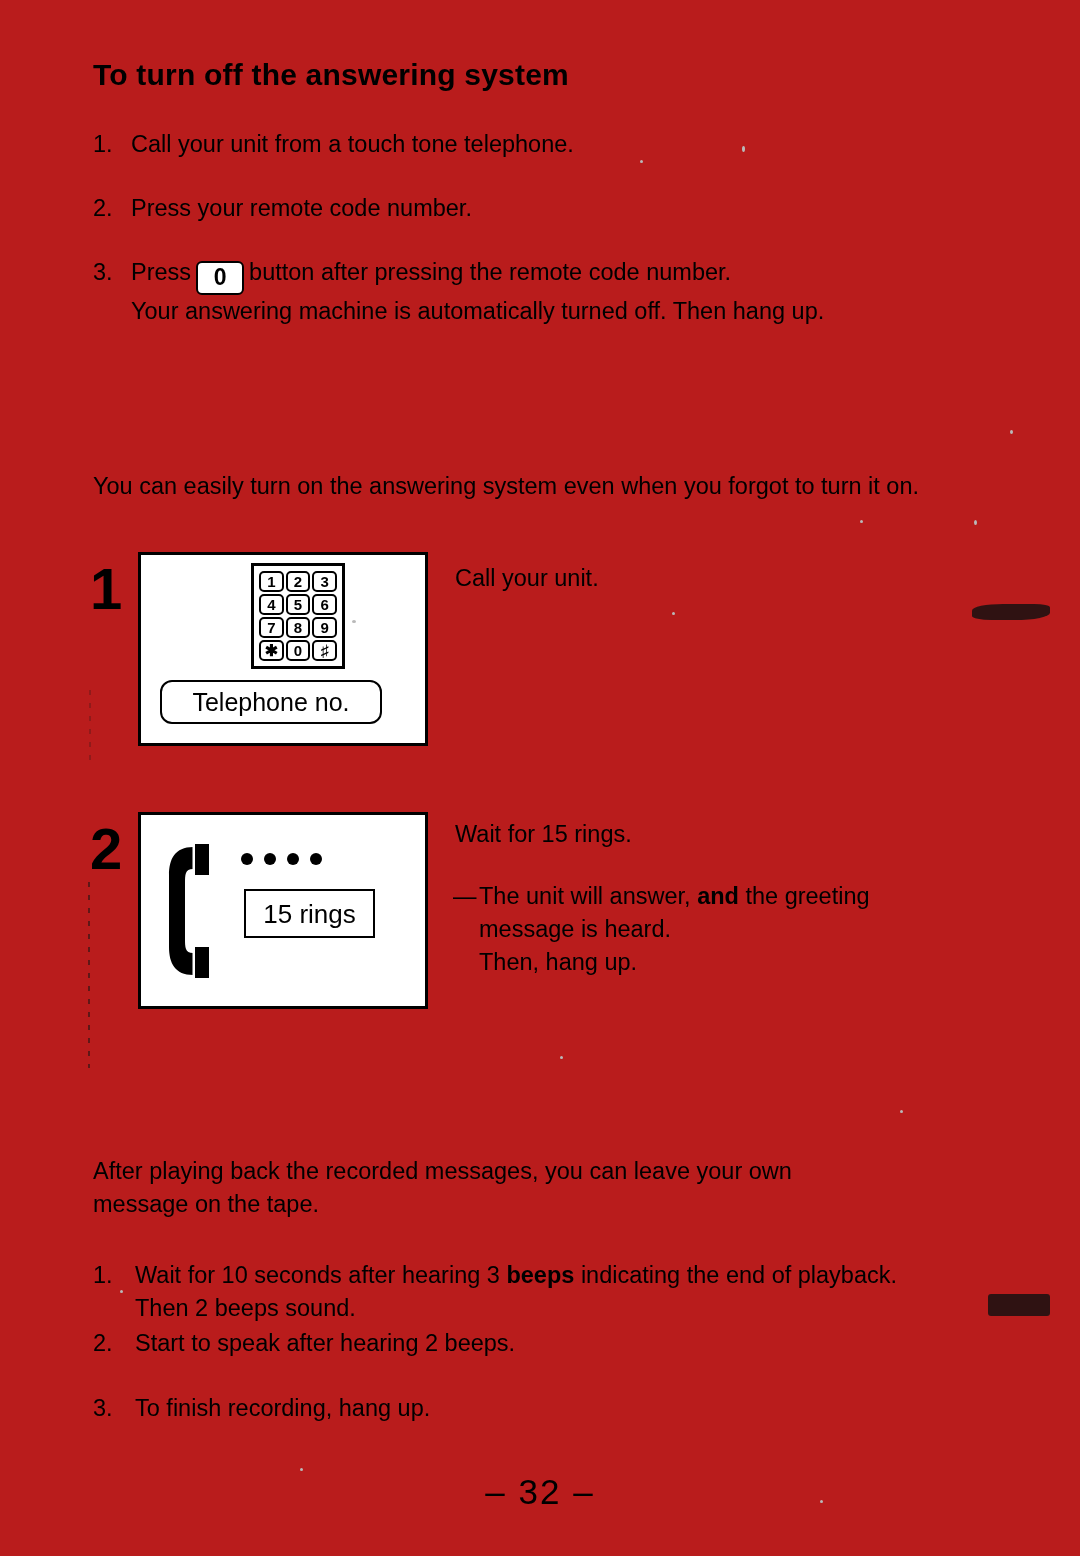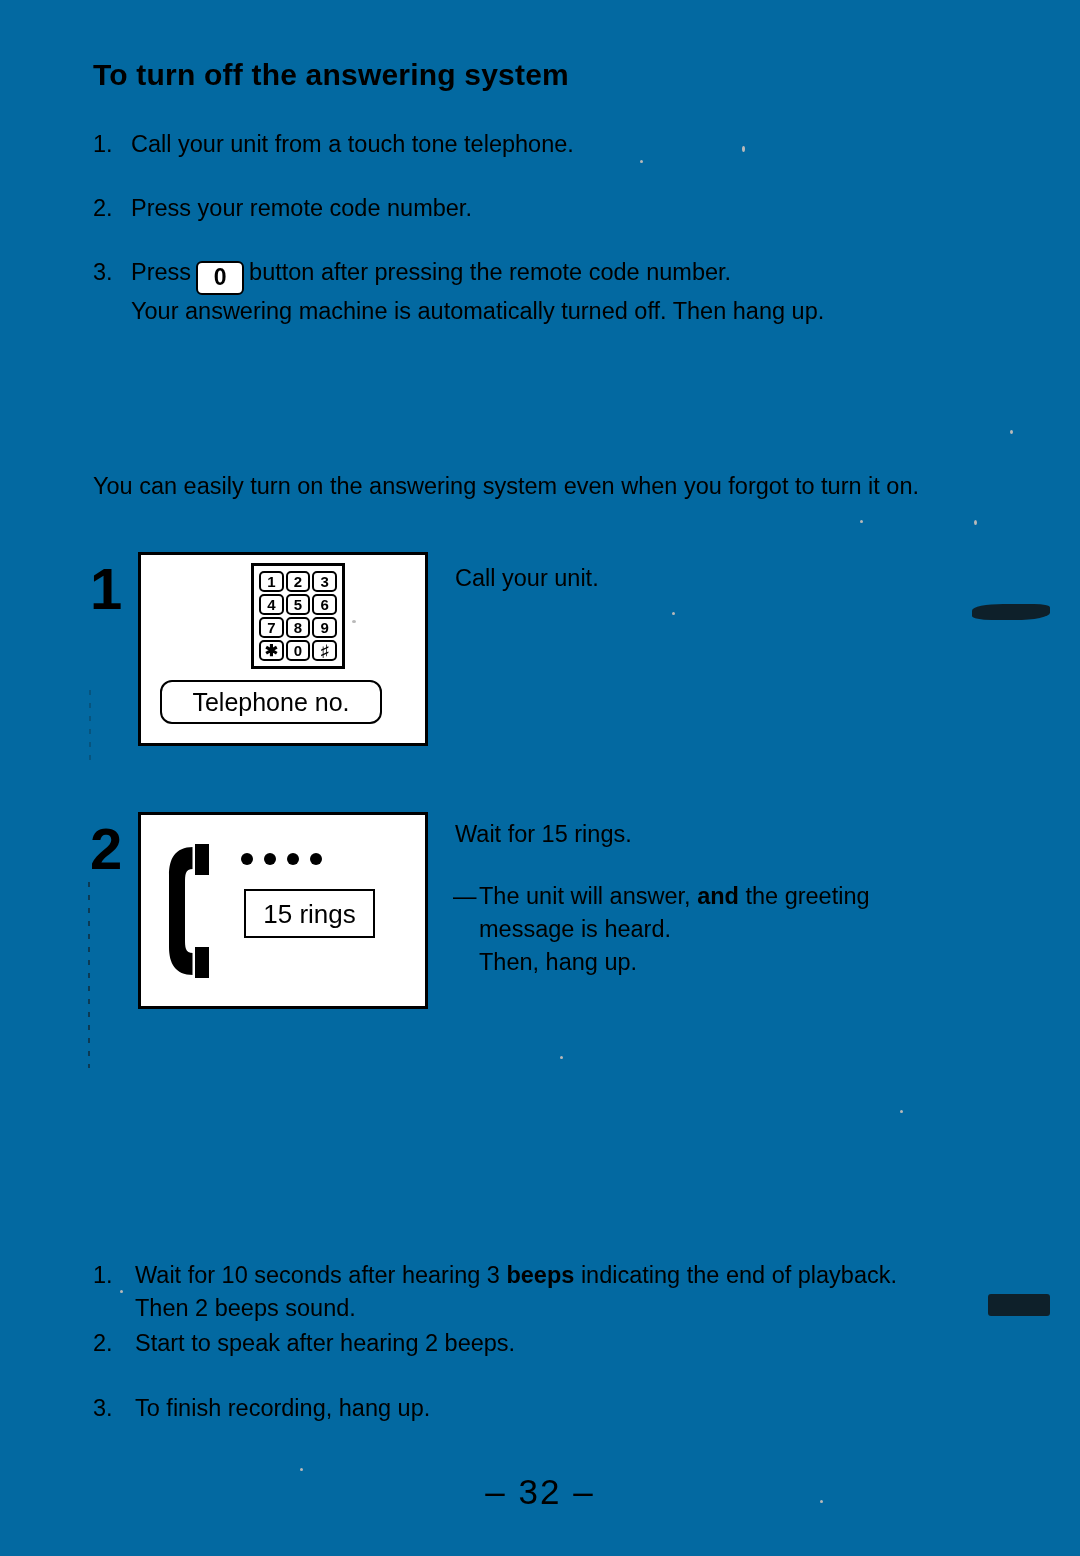--- a/index.html
+++ b/index.html
@@ -13,21 +13,21 @@
     height: 1556px;
     position: relative;
     font-family: "Liberation Sans", sans-serif;
     color: #000000;
     overflow: hidden;
   }
 
   .page {
     position: absolute;
     inset: 0;
-    background: #0369a1;
+    background: #b91c1c;
   }
 
   
   .heading {
     position: absolute;
     font-weight: bold;
     font-size: 30px;
     letter-spacing: 0.2px;
     white-space: nowrap;
   }
@@ -292,20 +292,24 @@
     <span class="txt">
       <span>The unit will answer,</span>
       <span class="bold-w">and</span>
       <span>the greeting</span><br>
       <span>message is heard.</span><br>
       <span>Then, hang up.</span>
     </span>
   </div>
 
 
+  <div class="body-text" style="left:93px; top:1155px; width:900px;">
+    <span>After playing back the recorded messages, you can leave your own</span><br>
+    <span>message on the tape.</span>
+  </div>
 
   <div class="numlist-item num-wide" style="left:93px; top:1259px; width:910px;">
     <span class="num">1.</span>
     <span class="txt">
       <span>Wait for 10 seconds after hearing 3</span>
       <span class="bold-w">beeps</span>
       <span>indicating the end of playback.</span><br>
       <span>Then 2 beeps sound.</span>
     </span>
   </div>

